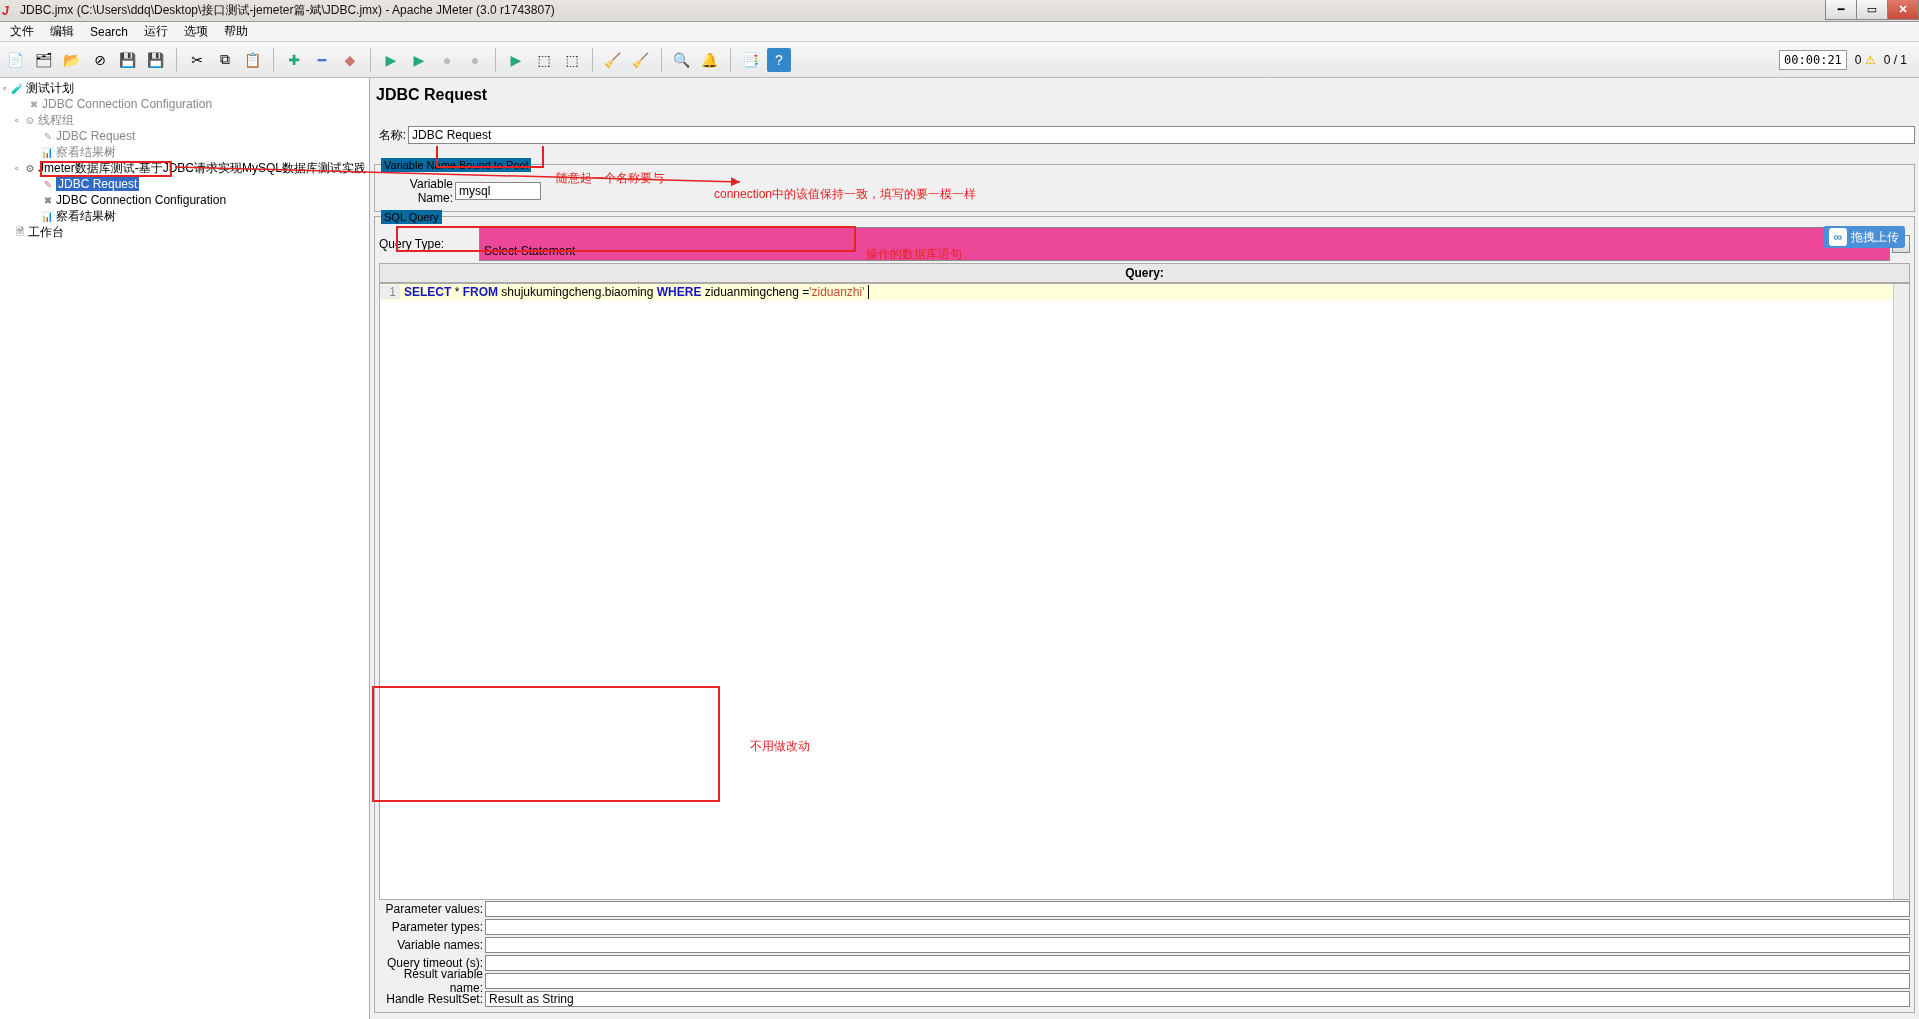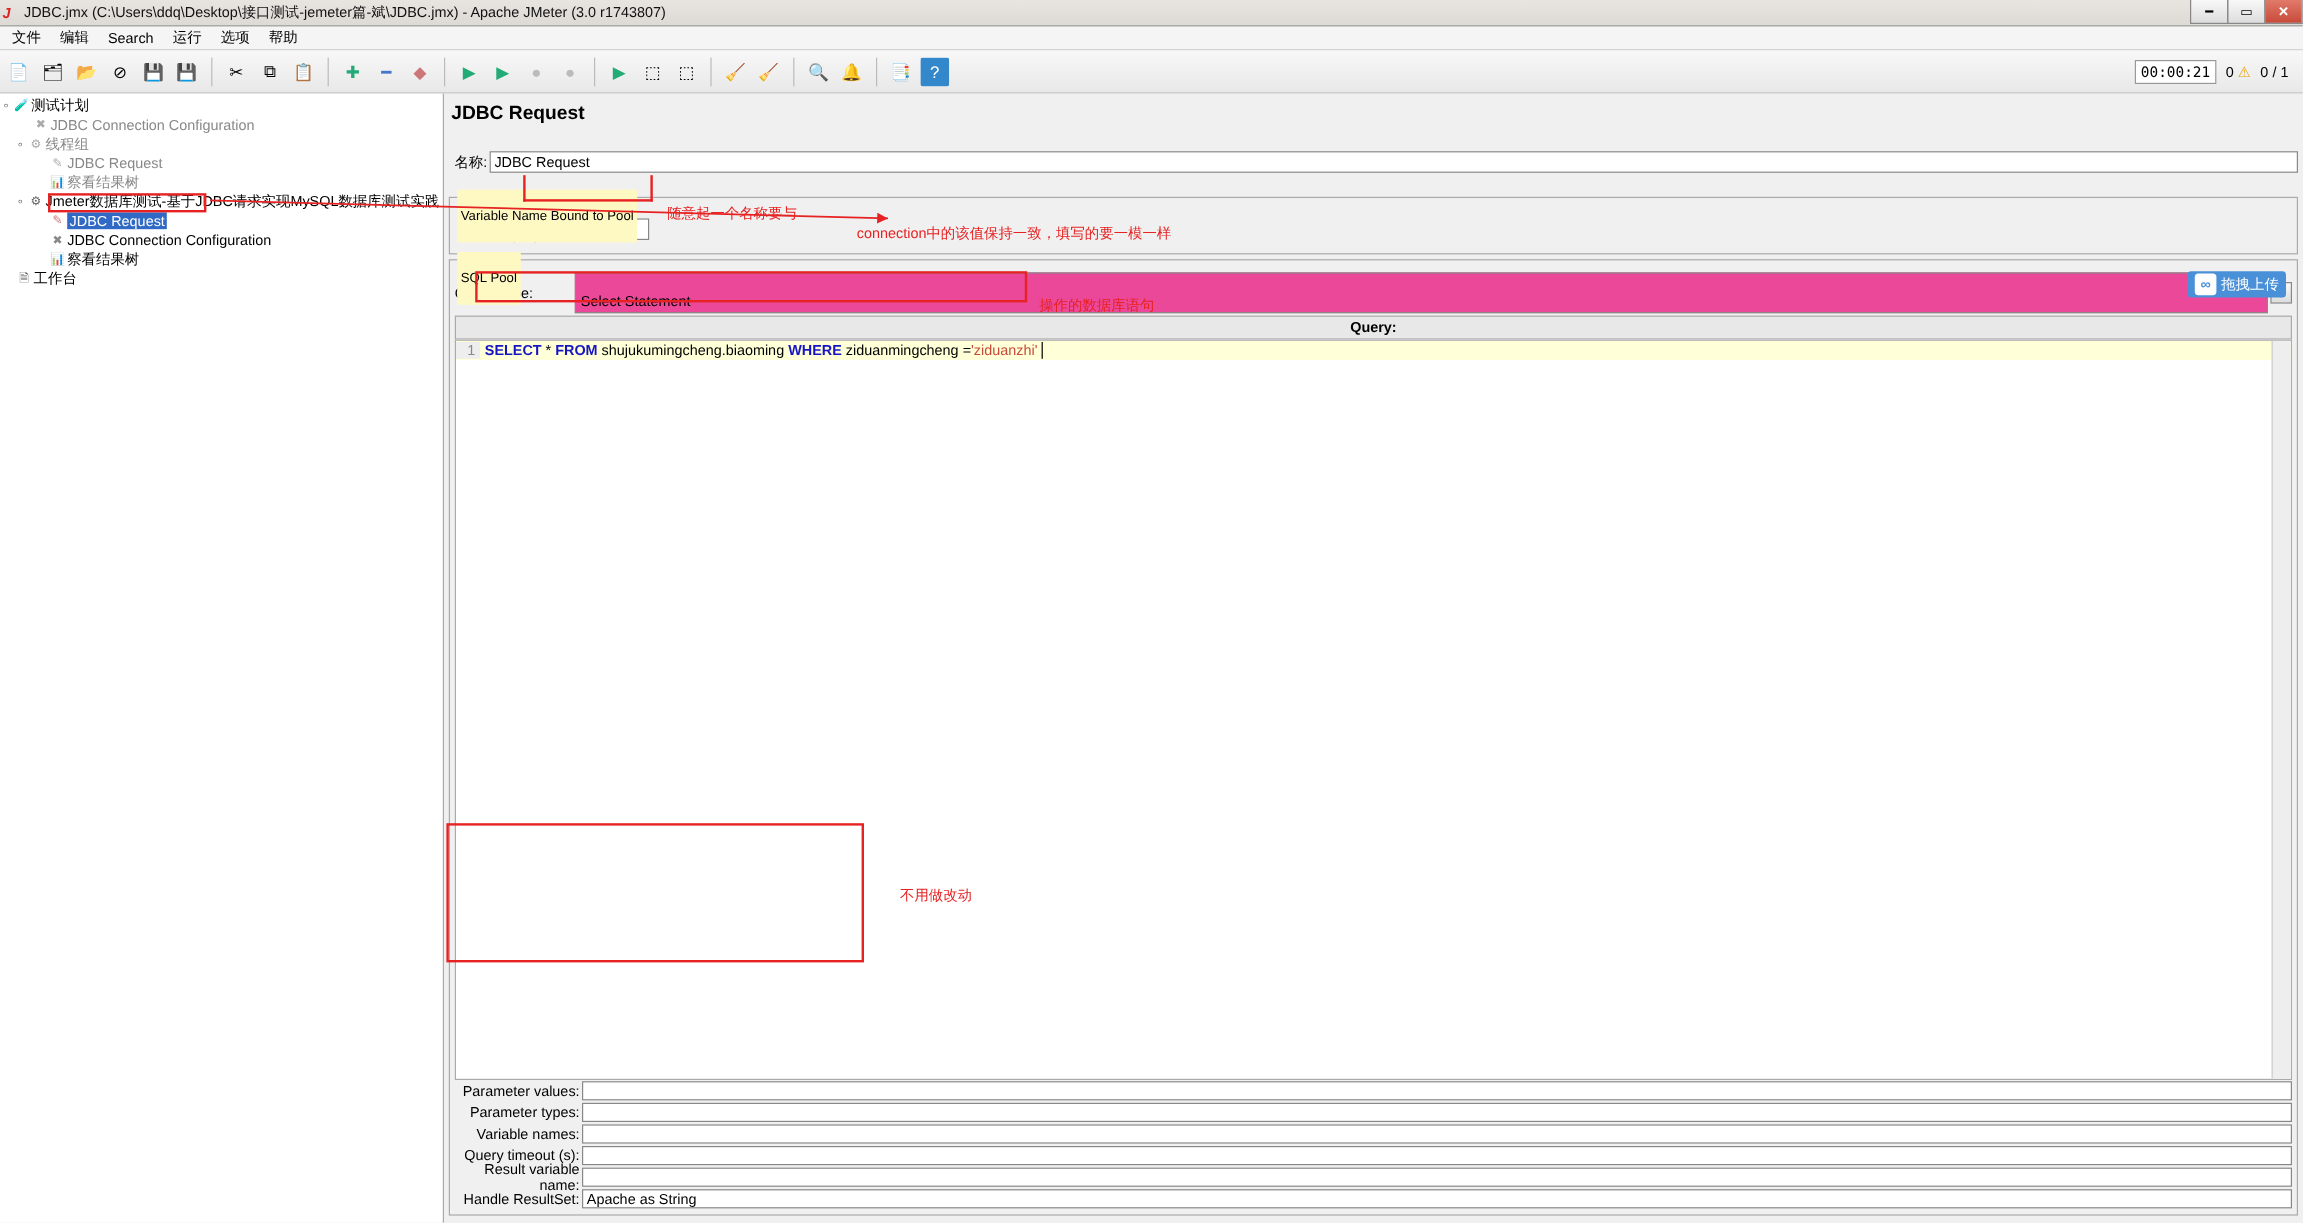--- a/index.html
+++ b/index.html
@@ -39,21 +39,21 @@
 .tree-icon { width: 16px; height: 14px; display: inline-flex; align-items: center; justify-content: center; font-size: 10px; }
 .toggle { width: 10px; text-align: center; color: #555; }
 
 
 .panel-title { font-size: 16px; font-weight: bold; padding: 4px 2px; color: #000; }
 .field-row { display: flex; align-items: center; margin: 18px 0; }
 .field-row label { width: 34px; text-align: right; padding-right: 2px; }
 .field-row input[type=text] { flex: 1; border: 1px solid #888; background: #fff; height: 18px; padding: 0 3px; }
 
 .group { border: 1px solid #aaa; margin: 2px 0; position: relative; padding: 10px 4px 4px; }
-.group .legend { position: absolute; top: -7px; left: 6px; background: #fef9c3; padding: 16px 3px; font-size: 11px; }
+.group .legend { position: absolute; top: -7px; left: 6px; background: #0369a1; padding: 1px 3px; font-size: 11px; }
 
 .label-input-row { display: flex; align-items: center; margin: 2px 0; }
 .label-input-row .lbl { text-align: right; padding-right: 2px; }
 .label-input-row input[type=text] { border: 1px solid #888; background: #fff; height: 18px; padding: 0 3px; }
 
 .query-type-row { display: flex; align-items: center; }
 .query-type-row .lbl { width: 100px; text-align: left; padding-right: 4px; }
 .query-type-row .combo { flex: 1; border: 1px solid #888; background: #ec4899; height: 20px; padding: 16px 4px; display: flex; align-items: flex-start; justify-content: space-between; }
 .drop-arrow { width: 18px; height: 18px; border: 1px solid #888; background: linear-gradient(#f8f8f8,#ddd); display: flex; align-items: center; justify-content: center; margin-left: 2px; }
 
@@ -217,21 +217,21 @@
 
     <div class="group">
       <div class="legend">Variable Name Bound to Pool</div>
       <div class="label-input-row">
         <span class="lbl" style="width:76px">Variable Name:</span>
         <input type="text" style="width: 86px;" value="mysql">
       </div>
     </div>
 
     <div class="group" style="flex:1; display:flex; flex-direction:column;">
-      <div class="legend">SQL Pool</div>
+      <div class="legend">SQL Query</div>
       <div class="query-type-row">
         <span class="lbl">Query Type:</span>
         <div class="combo">
           <span>Select Statement</span>
         </div>
         <div class="drop-arrow">▾</div>
       </div>
       <div class="query-header" style="margin-top:2px">Query:</div>
       <div class="query-editor">
         <div class="query-line">
@@ -260,21 +260,21 @@
             <span class="plbl">Query timeout (s):</span>
             <input type="text" style="">
           </div>
         <div class="prow">
             <span class="plbl">Result variable name:</span>
             <input type="text" style="">
           </div>
         <div class="prow">
             <span class="plbl">Handle ResultSet:</span>
             <div class="combo2">
-              <span>Apache as String</span>
+              <span>Result as String</span>
             </div>
           </div>
       </div>
     </div>
 
     <div class="anno" style="left:66px; top:68px; width:108px; height:22px; border-top:none;"></div>
     <div class="anno" style="left:26px; top:148px; width:460px; height:26px;"></div>
     <div class="anno" style="left:2px; top:608px; width:348px; height:116px;"></div>
 
     <div class="anno-text" style="left:186px; top:92px;">随意起一个名称要与</div>

